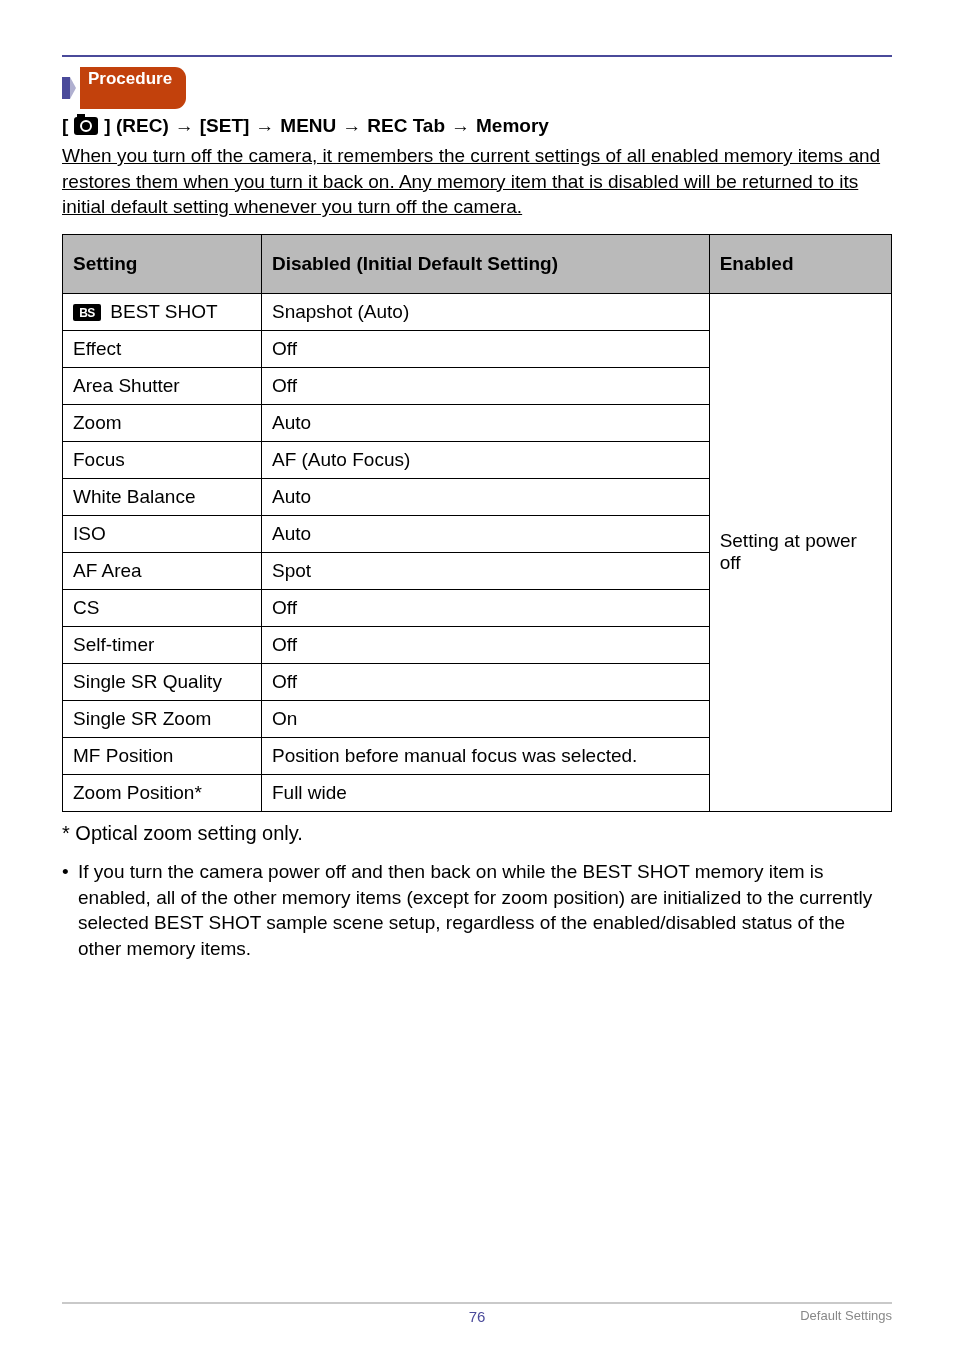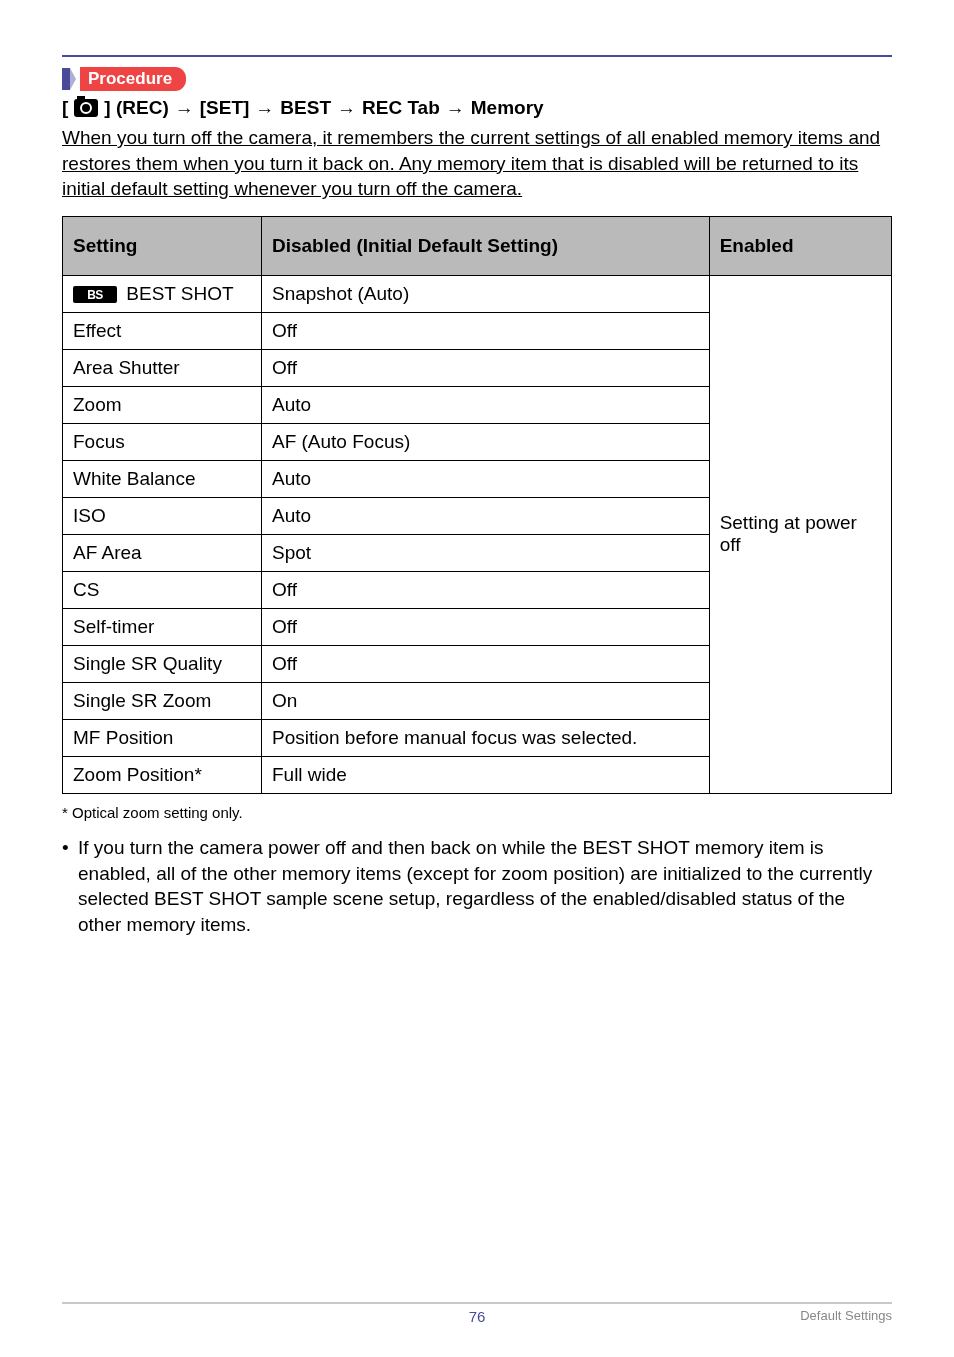--- a/index.html
+++ b/index.html
@@ -41,25 +41,25 @@
   }
   .proc-half {
     display: inline-block;
     width: 0; height: 0;
     border-top: 11px solid transparent;
     border-bottom: 11px solid transparent;
     border-left: 6px solid #b0b0d0;
     margin-right: 4px;
   }
   .proc-label {
-    background: #ef4444;
+    background: #c2410c;
     color: #ffffff;
     font-weight: bold;
     font-size: 17px;
-    padding: 2px 14px 2px 8px;
+    padding: 2px 14px 20px 8px;
     border-radius: 0 11px 11px 0;
   }
   .path {
     font-size: 19px;
     font-weight: bold;
     margin: 6px 0 6px 0;
     display: flex;
     align-items: center;
     flex-wrap: wrap;
     gap: 6px;
@@ -115,28 +115,28 @@
     vertical-align: middle;
   }
   .bs-icon {
     display: inline-flex;
     align-items: center;
     justify-content: center;
     background: #000;
     color: #fff;
     font-size: 12px;
     font-weight: bold;
-    width: 44px; height: 17px;
+    width: 28px; height: 17px;
     border-radius: 2px;
     vertical-align: middle;
     margin-right: 4px;
     letter-spacing: -0.5px;
   }
   .footnote {
-    font-size: 15px;
+    font-size: 20px;
     margin-top: 10px;
   }
   .bullet-block {
     display: flex;
     font-size: 19px;
     line-height: 1.35;
     margin-top: 14px;
   }
   .bullet-block .dot {
     width: 16px;
@@ -179,21 +179,21 @@
   <span class="proc-label">Procedure</span>
 </div>
 
 <div class="path">
   <span>[</span>
   <span class="cam-icon"></span>
   <span>] (REC)</span>
   <span class="arrow">→</span>
   <span>[SET]</span>
   <span class="arrow">→</span>
-  <span>BEST</span>
+  <span>MENU</span>
   <span class="arrow">→</span>
   <span>REC Tab</span>
   <span class="arrow">→</span>
   <span>Memory</span>
 </div>
 
 <p class="body-text">When you turn off the camera, it remembers the current settings of all enabled memory items and restores them when you turn it back on. Any memory item that is disabled will be returned to its initial default setting whenever you turn off the camera.</p>
 
 <table class="settings">
   <thead>

